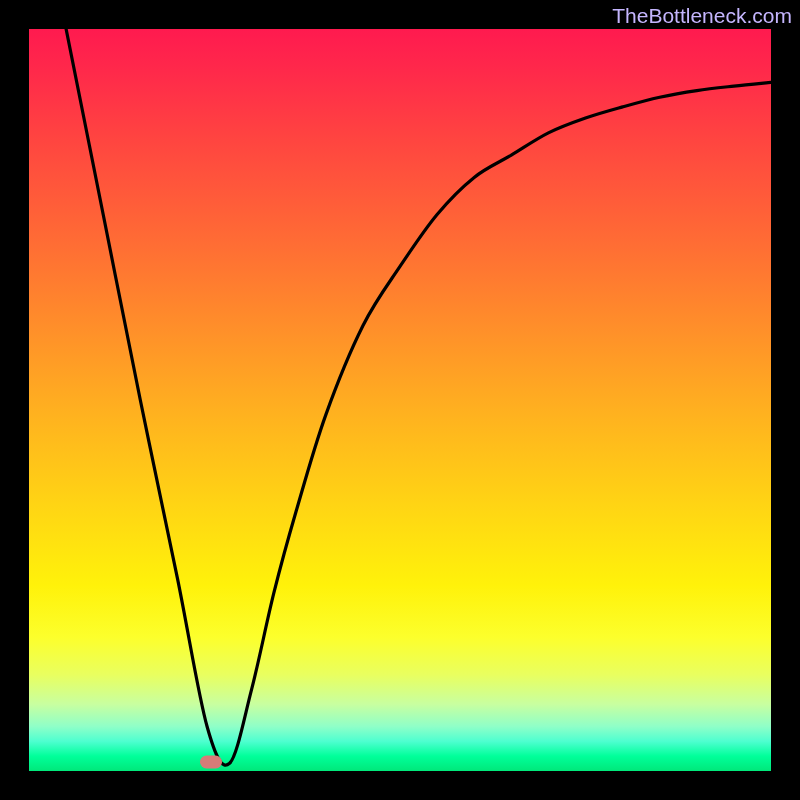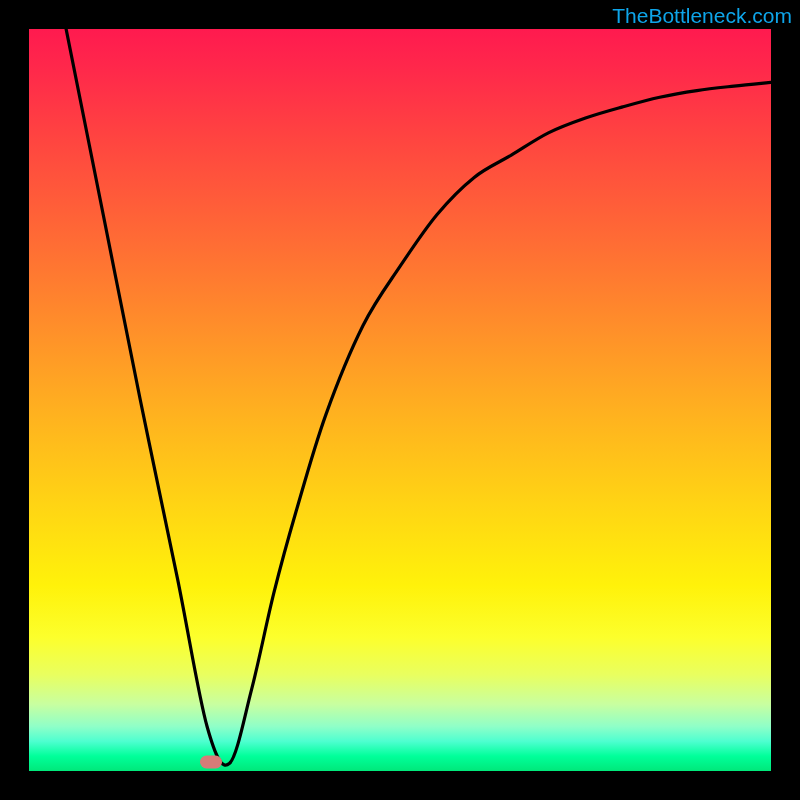--- a/index.html
+++ b/index.html
@@ -38,21 +38,21 @@
       #8fffc8 94%,
       #4effd0 96%,
       #00ff9a 98%,
       #00e87a 100%
     );
   }
   .watermark {
     position: absolute;
     top: 4px;
     right: 8px;
-    color: #0ea5e9;
+    color: #c4b5fd;
     font-size: 21px;
     font-family: Arial, Helvetica, sans-serif;
     letter-spacing: 0px;
   }
   .curve-svg {
     position: absolute;
     left: 0;
     top: 0;
     width: 742px;
     height: 742px;

